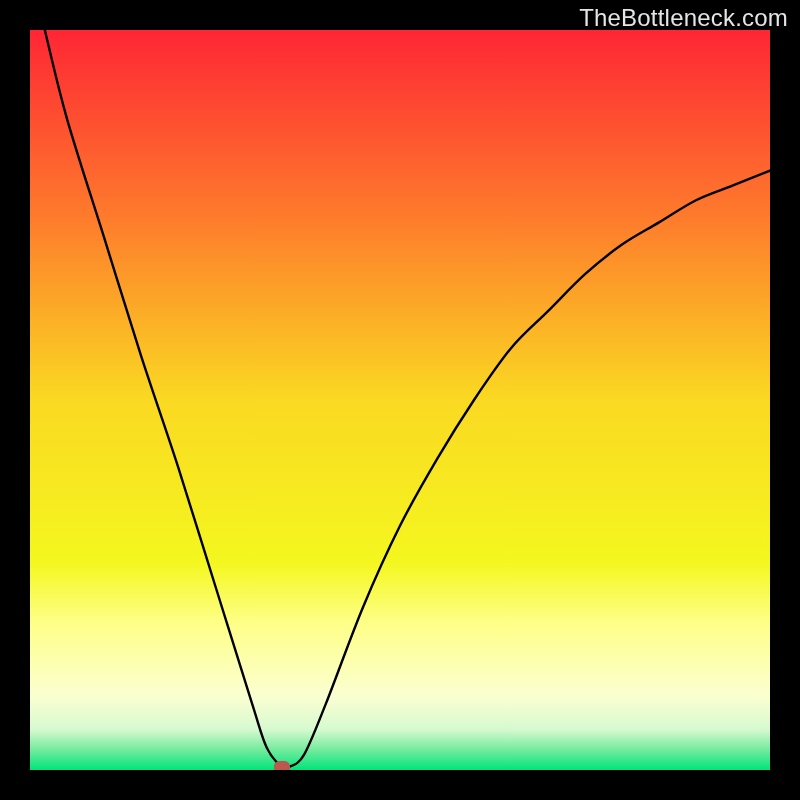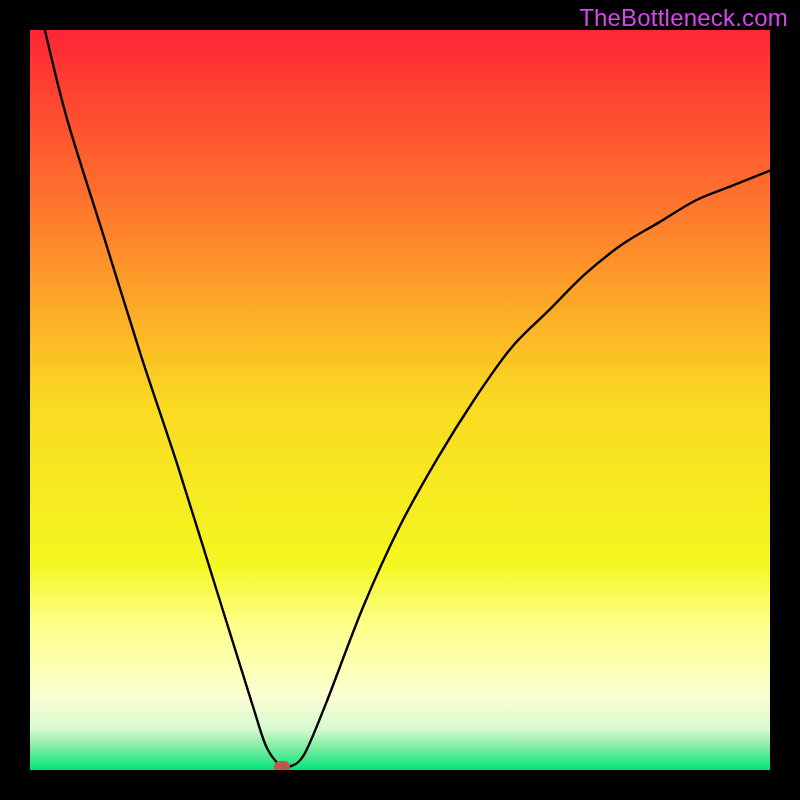--- a/index.html
+++ b/index.html
@@ -21,21 +21,21 @@
   .gradient {
     position: absolute;
     inset: 0;
   }
   .watermark {
     position: absolute;
     top: 4px;
     right: 12px;
     font-family: Arial, Helvetica, sans-serif;
     font-size: 24px;
-    color: #d946ef;
+    color: #e5e5e5;
     font-weight: 500;
     letter-spacing: 0.2px;
   }
   svg.curve {
     position: absolute;
     inset: 0;
   }
   .marker {
     position: absolute;
     width: 16px;

